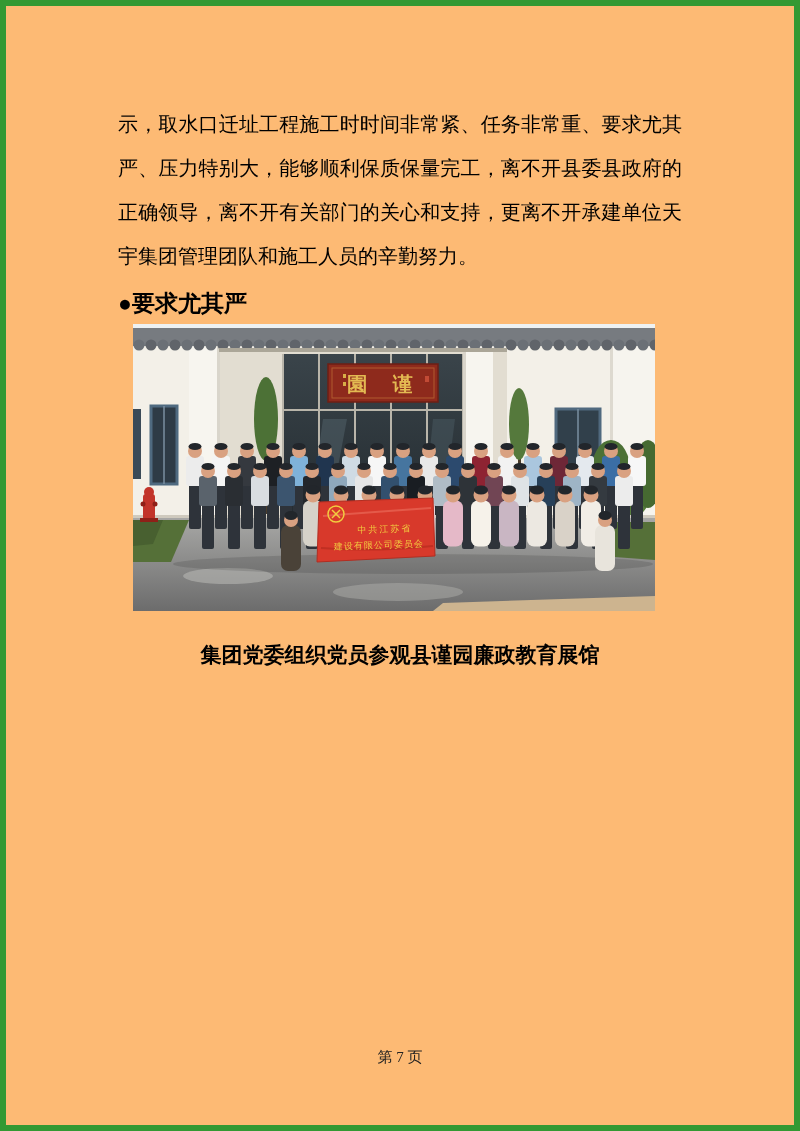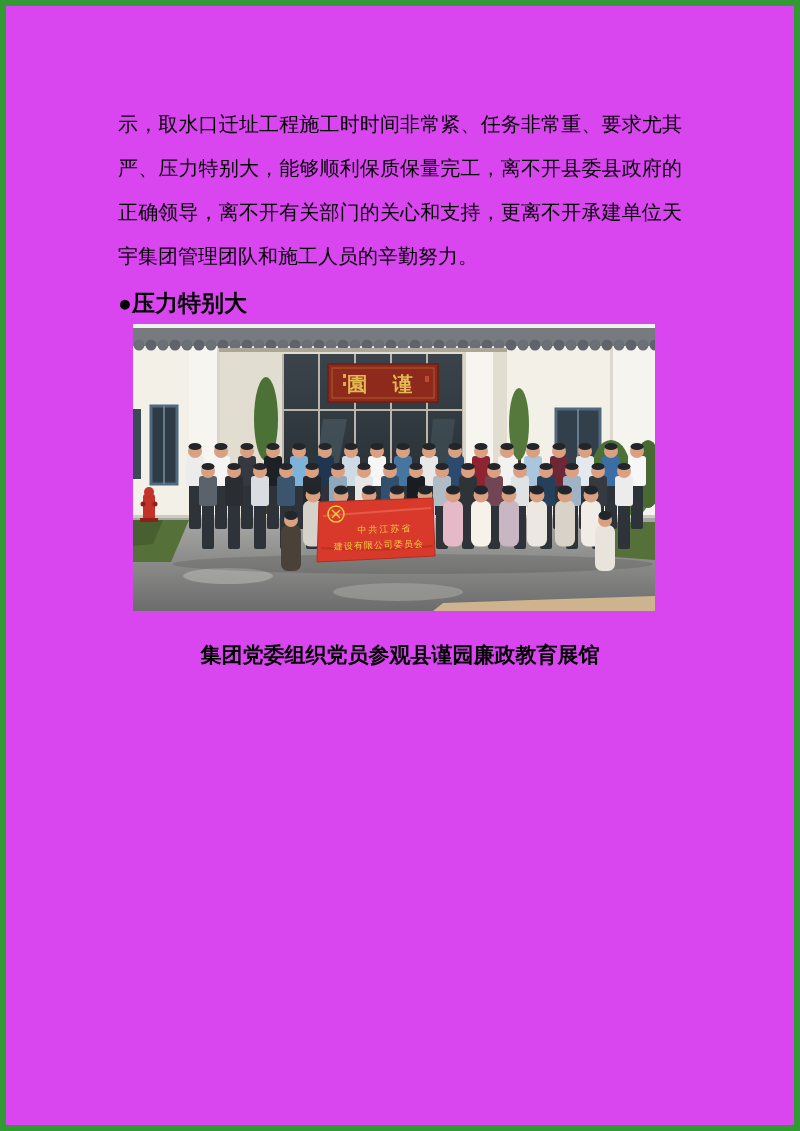--- a/index.html
+++ b/index.html
@@ -1,20 +1,20 @@
 <!DOCTYPE html>
 <html lang="zh"><head>
 <meta charset="utf-8">
 <style>
   html,body{margin:0;padding:0;background:#ffffff;}
   .page{
     position:relative;
     width:800px;height:1131px;
     box-sizing:border-box;
-    background:#d946ef;
+    background:#fdba74;
     border:6px solid #339933;
     padding:0 112px;
     font-family:"Liberation Sans","DejaVu Sans",sans-serif;
     color:#000000;
     overflow:hidden;
   }
   .bodytext{
     font-size:20px;
     line-height:44px;
     text-align:justify;
@@ -51,21 +51,21 @@
     color:#222;
   }
 </style>
 </head>
 <body>
 
 <div class="page">
 
   <p class="bodytext p1">示，取水口迁址工程施工时时间非常紧、任务非常重、要求尤其严、压力特别大，能够顺利保质保量完工，离不开县委县政府的正确领导，离不开有关部门的关心和支持，更离不开承建单位天宇集团管理团队和施工人员的辛勤努力。</p>
 
-  <h2 class="section-heading">●压力特别大</h2>
+  <h2 class="section-heading">●要求尤其严</h2>
 
   <figure class="photo">
     <svg width="522" height="287" viewBox="0 0 522 287">
       <defs>
         <linearGradient id="gGround" x1="0" y1="0" x2="0" y2="1">
           <stop offset="0" stop-color="#a8a8a6"></stop>
             <stop offset="1" stop-color="#6c6c6c"></stop>
         </linearGradient>
         <linearGradient id="gGlass" x1="0" y1="0" x2="0" y2="1">
           <stop offset="0" stop-color="#3a444a"></stop>
@@ -492,14 +492,15 @@
         </g>
         <text x="252" y="208" font-size="9" fill="#f2cc3f" text-anchor="middle" letter-spacing="2" transform="rotate(-2 252 208)">中共江苏省</text>
         <text x="246" y="224" font-size="9" fill="#f2cc3f" text-anchor="middle" letter-spacing="1" transform="rotate(-2 246 224)">建设有限公司委员会</text>
       </g>
     </svg>
   </figure>
 
   <div class="caption">集团党委组织党员参观县谨园廉政教育展馆</div>
 
 
+  <div class="footer">第 7 页</div>
 
 </div>
 
 </body></html>

